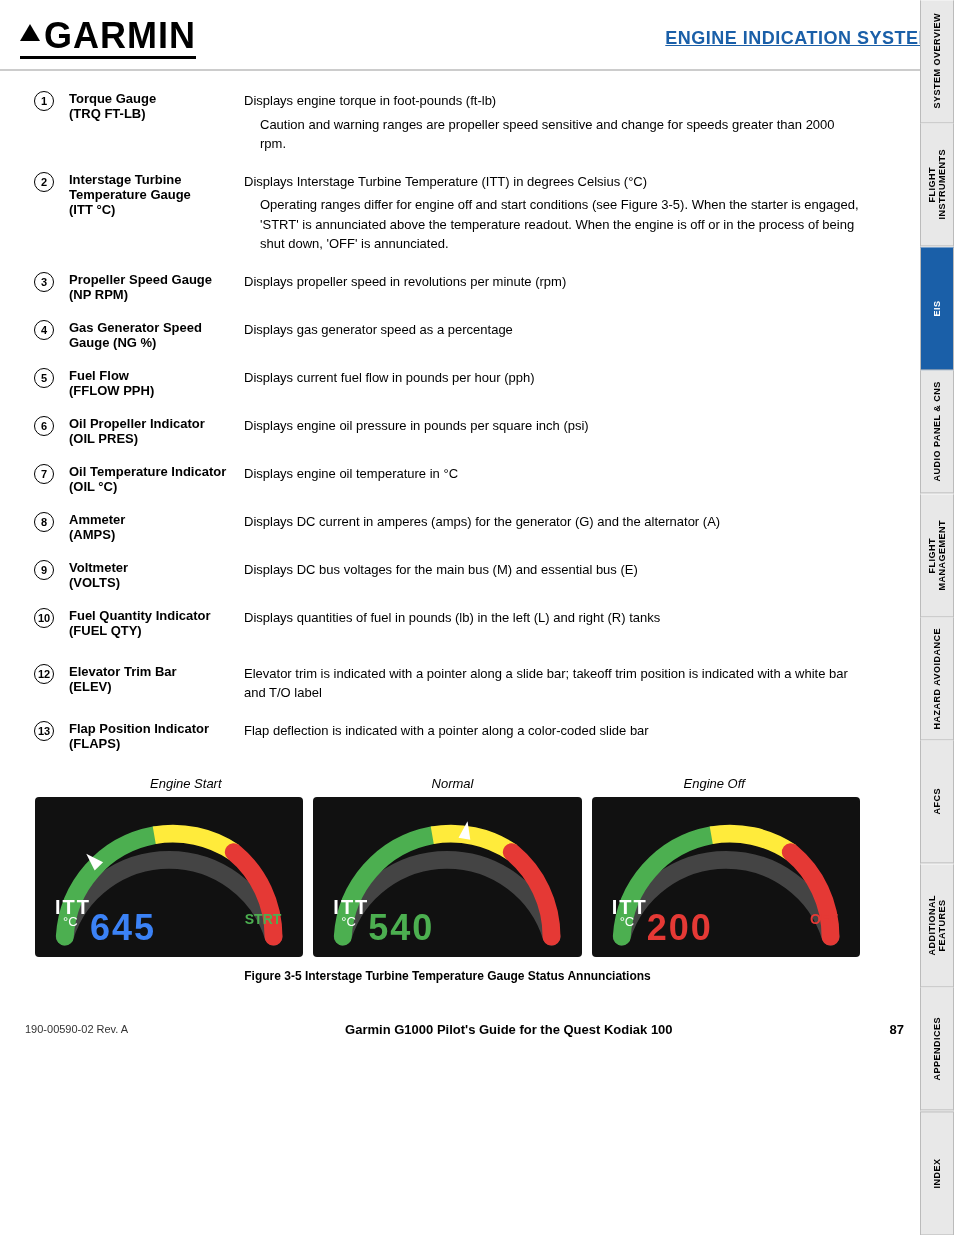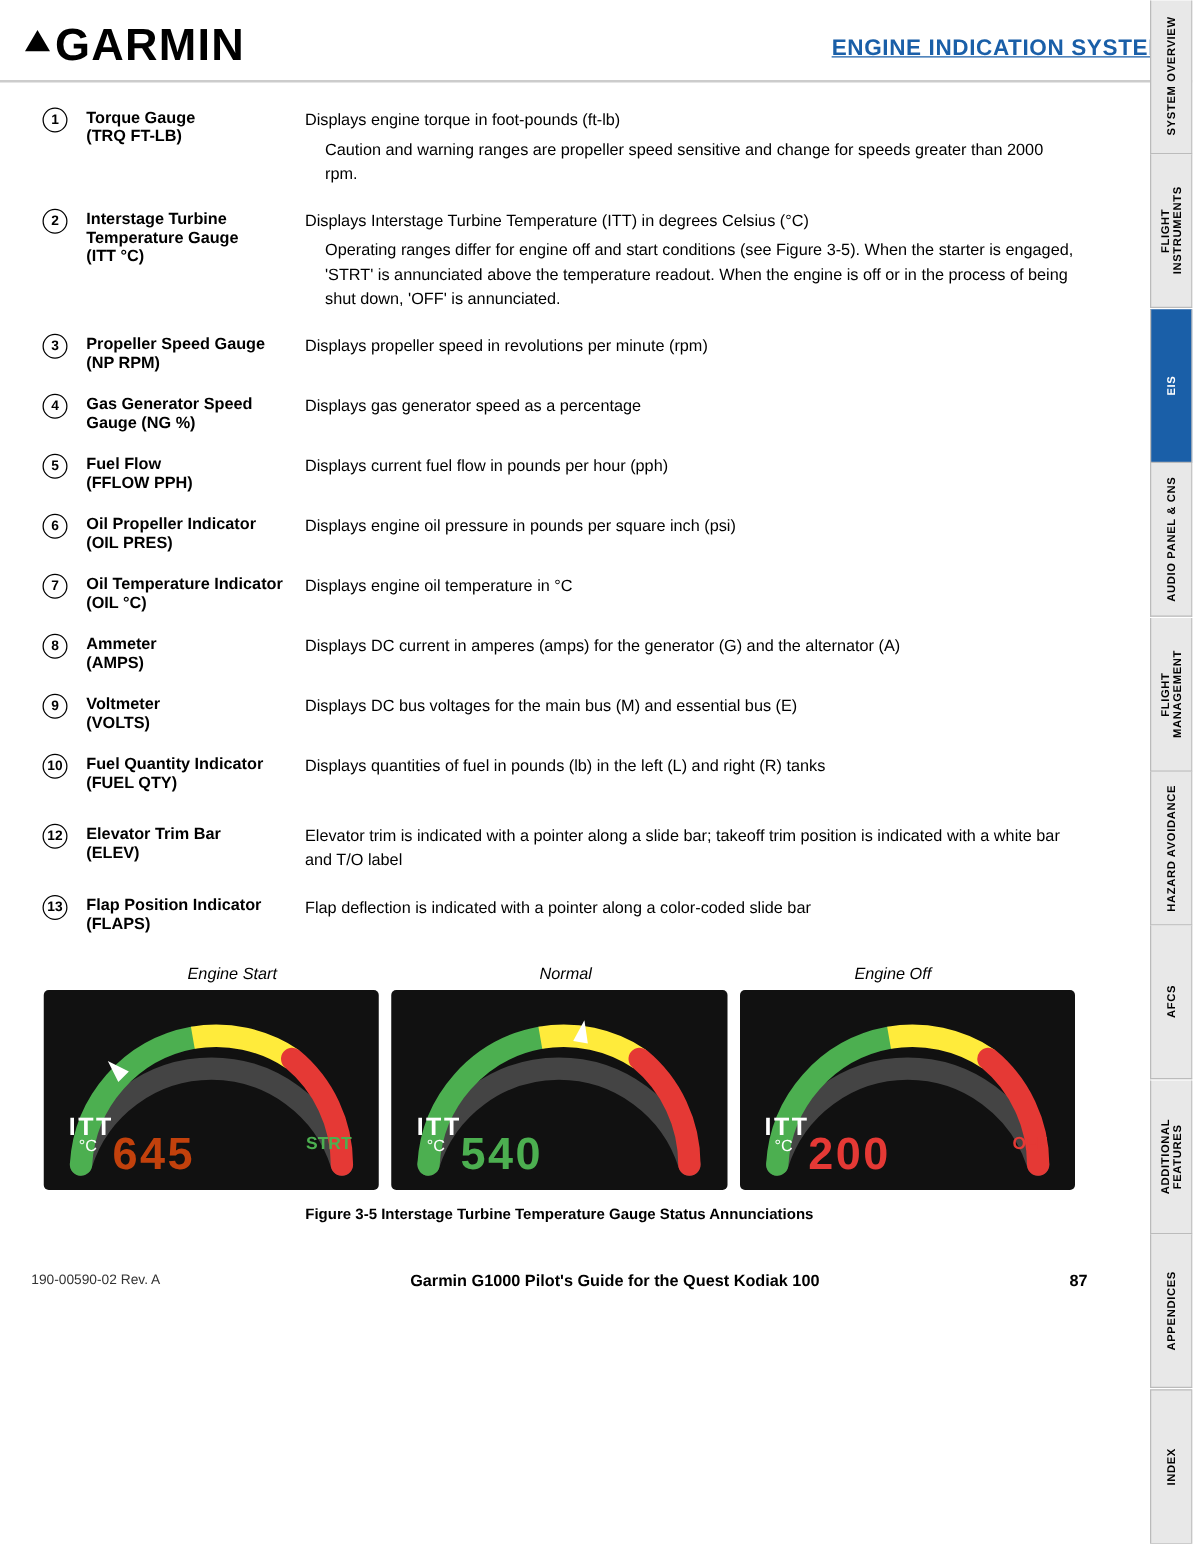--- a/index.html
+++ b/index.html
@@ -186,21 +186,21 @@
       left: 28px;
     }
     .gauge-value {
       font-size: 36px;
       font-weight: bold;
       position: absolute;
       bottom: 8px;
       left: 55px;
       letter-spacing: 2px;
     }
-    .gauge-value.yellow { color: #c2410c; }
+    .gauge-value.yellow { color: #3b82f6; }
     .gauge-value.green { color: #4caf50; }
     .gauge-value.red { color: #e53935; }
 
     .gauge-annunciator {
       position: absolute;
       bottom: 30px;
       right: 22px;
       font-size: 14px;
       font-weight: bold;
       margin-top: 41px;
@@ -214,21 +214,20 @@
       margin-top: 12px;
       font-weight: bold;
     }
 
     
     .footer {
       display: flex;
       justify-content: space-between;
       align-items: center;
       padding: 14px 50px 14px 25px;
-      margin-right: 34px;
       margin-top: 10px;
       gap: 16px;
     }
     .footer-left {
       font-size: 11px;
       color: #333;
     }
     .footer-center {
       font-size: 13px;
       font-weight: bold;
@@ -236,21 +235,21 @@
     }
     .footer-right {
       font-size: 13px;
       font-weight: bold;
       color: #000;
     }
 
     
     .garmin-logo {
       display: flex;
-      flex-direction: row;
+      flex-direction: column;
       align-items: flex-start;
       line-height: 1;
     }
     .garmin-wordmark {
       display: flex;
       align-items: center;
       gap: 4px;
     }
     .garmin-text {
       font-size: 36px;

